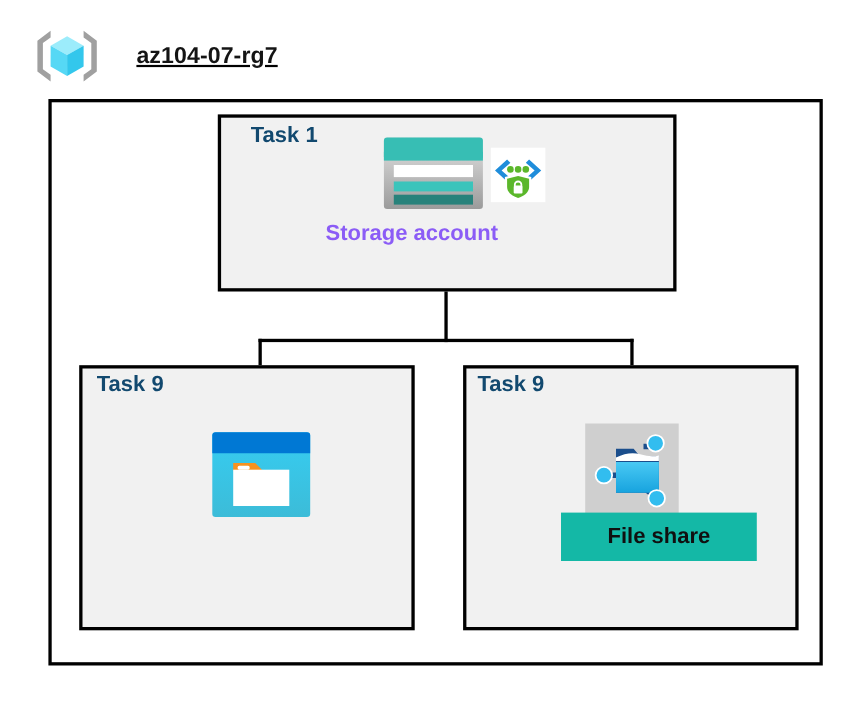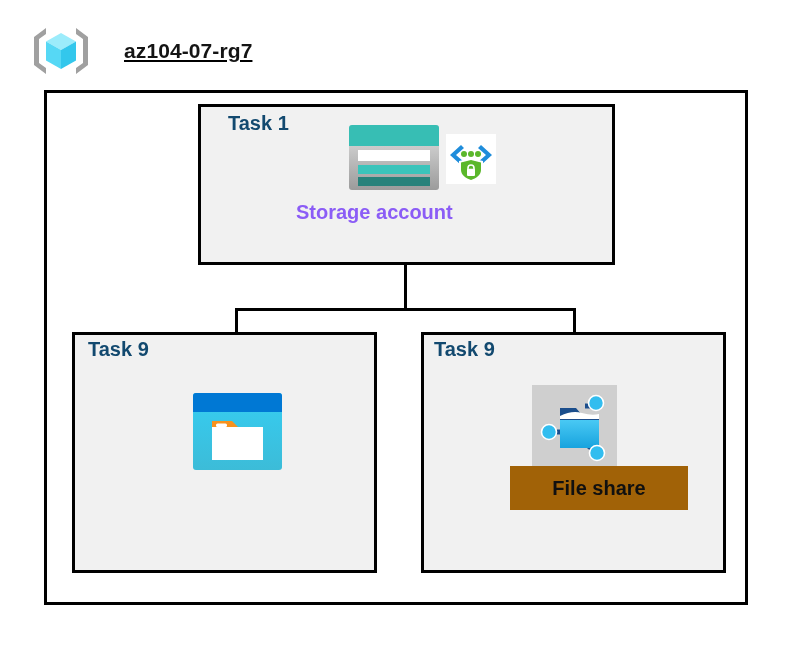--- a/index.html
+++ b/index.html
@@ -91,21 +91,21 @@
   }
   #storage-label { left: 296px; top: 201px; }
   #blob-label    { left: 152px; top: 487px; }
 
   #fileshare-label-bg {
     position: absolute;
     left: 510px;
     top: 466px;
     width: 178px;
     height: 44px;
-    background: #a16207;
+    background: #14b8a6;
   }
   #fileshare-label {
     position: absolute;
     left: 0;
     top: 0;
     width: 178px;
     height: 44px;
     display: flex;
     align-items: center;
     justify-content: center;

